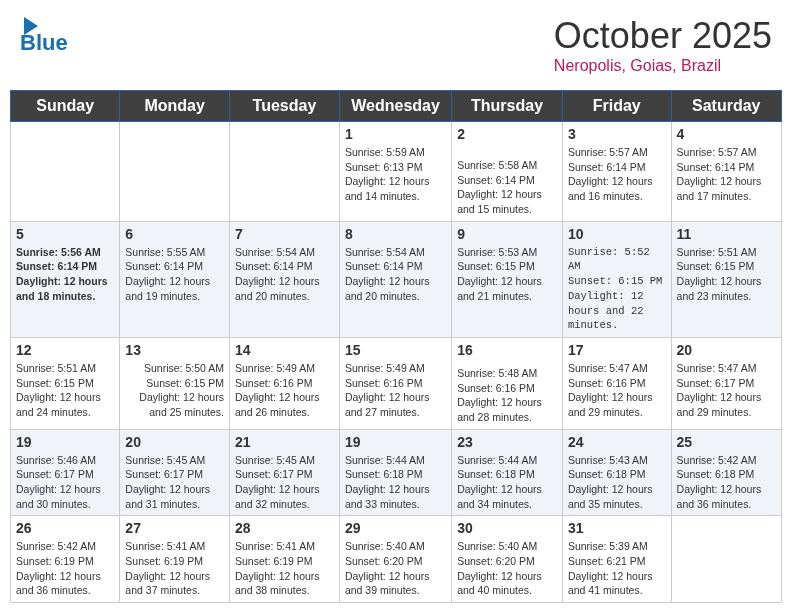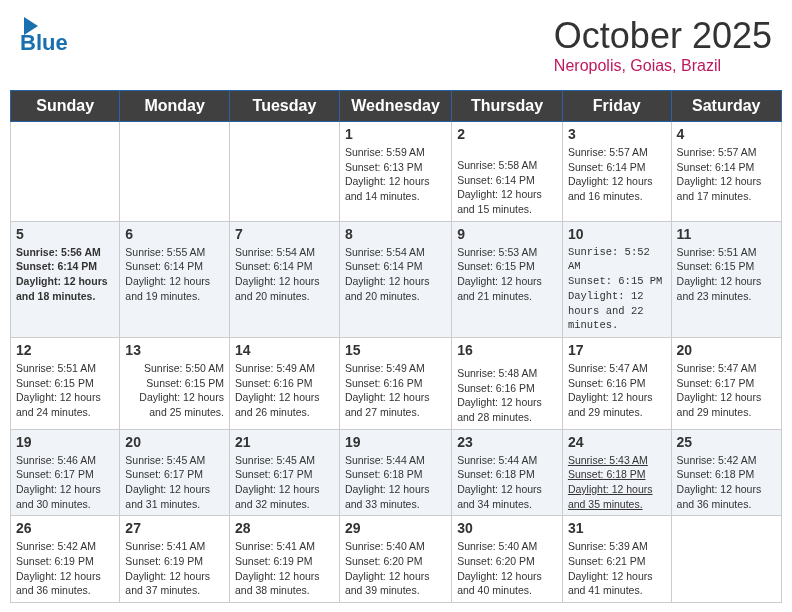--- a/index.html
+++ b/index.html
@@ -267,21 +267,21 @@
 Daylight: 12 hours and 33 minutes.</div>
         </td>
         <td>
           <div class="day-number">23</div>
           <div class="day-info" style="white-space: pre-line;">Sunrise: 5:44 AM
 Sunset: 6:18 PM
 Daylight: 12 hours and 34 minutes.</div>
         </td>
         <td>
           <div class="day-number">24</div>
-          <div class="day-info" style="white-space: pre-line; text-decoration: underline;">Sunrise: 5:43 AM
+          <div class="day-info" style="white-space: pre-line;">Sunrise: 5:43 AM
 Sunset: 6:18 PM
 Daylight: 12 hours and 35 minutes.</div>
         </td>
         <td>
           <div class="day-number">25</div>
           <div class="day-info" style="white-space: pre-line;">Sunrise: 5:42 AM
 Sunset: 6:18 PM
 Daylight: 12 hours and 36 minutes.</div>
         </td>
       </tr>

